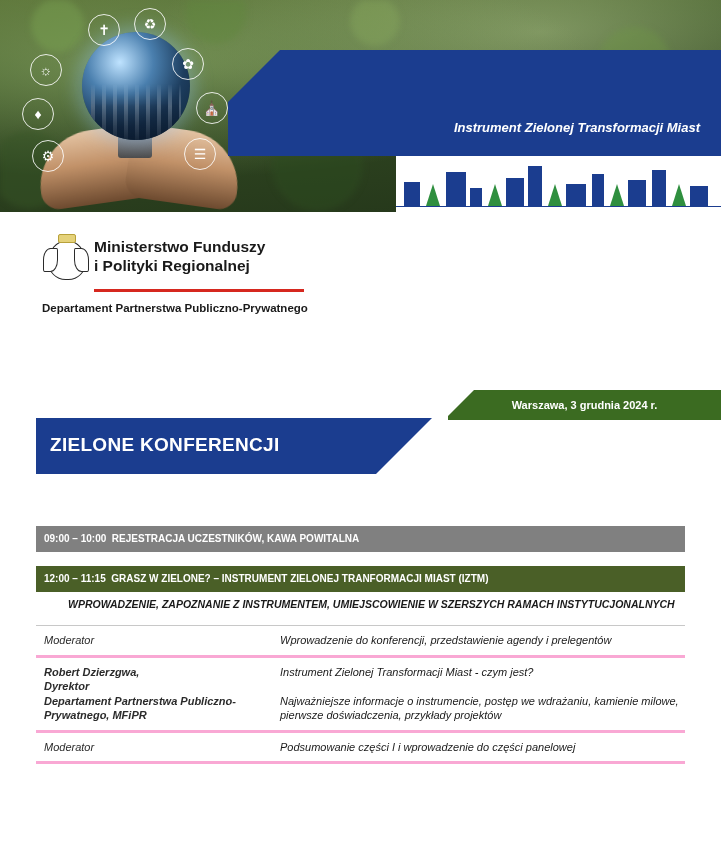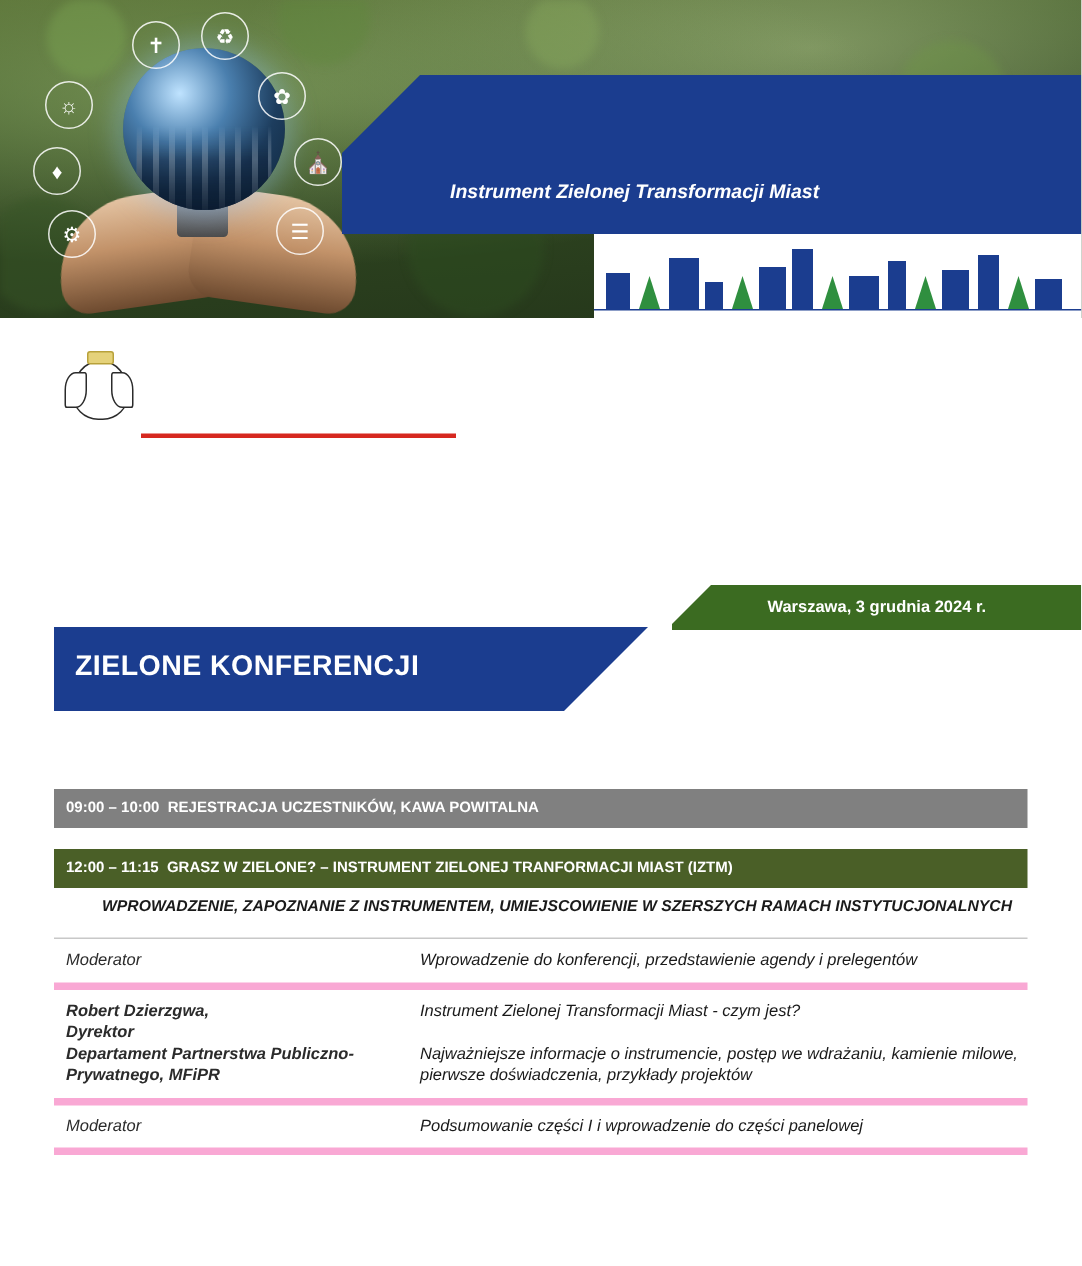--- a/index.html
+++ b/index.html
@@ -111,21 +111,21 @@
     text-align: center;
     color: #ffffff;
     font-size: 26px;
     font-weight: bold;
     letter-spacing: 0.6px;
   }
   .banner-sub {
     position: absolute;
     left: 300px; top: 120px;
     width: 400px;
-    text-align: left;
+    text-align: right;
     color: #ffffff;
     font-size: 13px;
     font-weight: bold;
     font-style: italic;
   }
   .skyline {
     position: absolute;
     left: 396px; top: 156px;
     width: 325px; height: 56px;
     background: #ffffff;
@@ -282,21 +282,21 @@
   .agenda-table {
     position: absolute;
     left: 36px; top: 625px;
     width: 649px;
     border-collapse: collapse;
     font-size: 11px;
     font-style: italic;
   }
   .agenda-table td {
     border-top: 1px solid #c8c8c8;
-    border-bottom: 5px solid #f9a8d4;
+    border-bottom: 3px solid #f9a8d4;
     padding: 7px 6px 7px 8px;
     vertical-align: top;
     line-height: 1.32;
     white-space: pre-line;
   }
   .agenda-table td.who {
     width: 222px;
     font-weight: bold;
     color: #2b2b2b;
   }
@@ -352,21 +352,24 @@
   </div>
 </div>
 
 <div class="logo-block">
   <div class="eagle">
     <div class="eagle-body"></div>
     <div class="eagle-wing l"></div>
     <div class="eagle-wing r"></div>
     <div class="eagle-crown"></div>
   </div>
+  <div class="ministry-name">Ministerstwo Funduszy
+i Polityki Regionalnej</div>
   <div class="logo-rule"></div>
+  <div class="dept-name">Departament Partnerstwa Publiczno-Prywatnego</div>
 </div>
 
 <div class="date-tab">
   <div class="date-shape"></div>
   <div class="date-text">Warszawa,  3 grudnia 2024 r.</div>
 </div>
 
 <div class="agenda-band"></div>
 <div class="agenda-title">ZIELONE KONFERENCJI</div>
 

